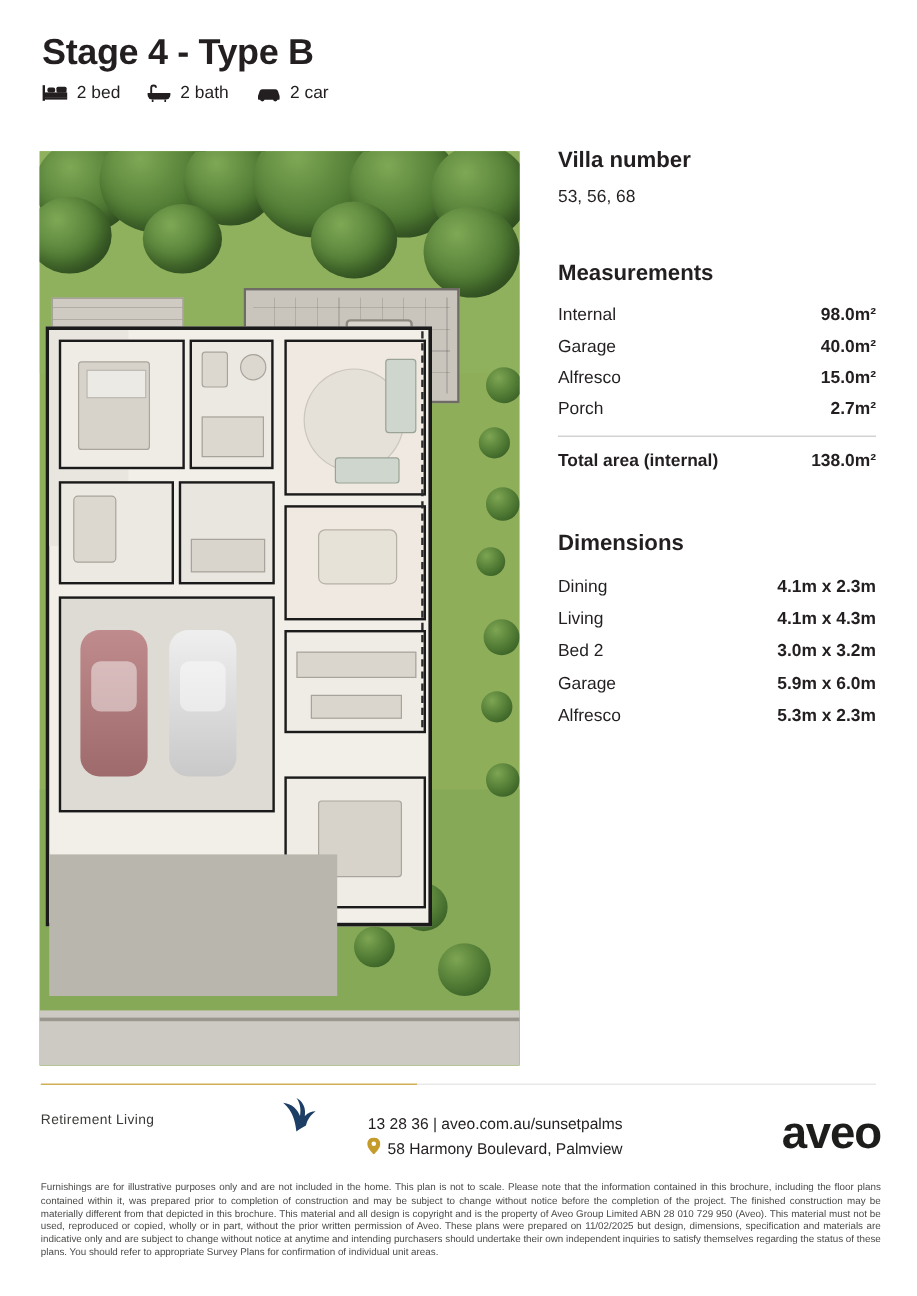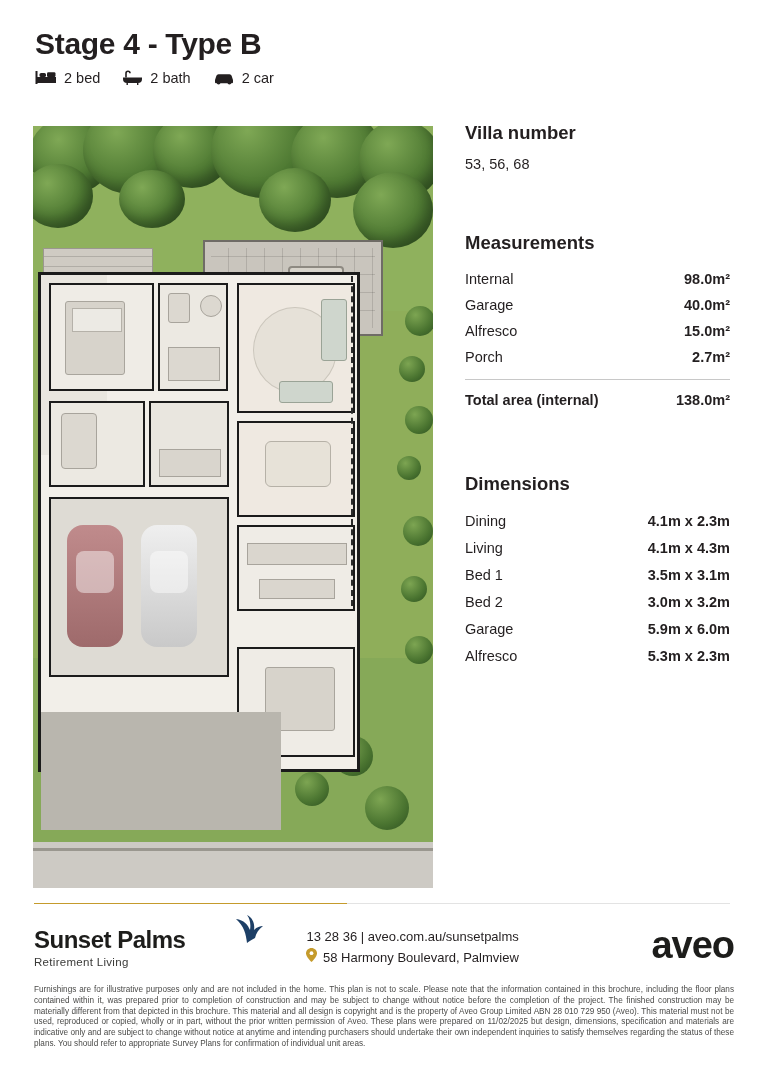--- a/index.html
+++ b/index.html
@@ -117,21 +117,21 @@
   }
   .shrub {
     position:absolute; border-radius:50%;
     background: radial-gradient(circle at 35% 30%, #7da552 0%, #4a7430 60%, #2d5020 100%);
   }
 
   
   .info { position:absolute; left:465px; top:122px; width:265px; }
   .sec-title { font-size:18.5px; font-weight:bold; margin:0 0 12px 0; color:#231f20;}
   .villa-nums { font-size:14.5px; color:#231f20; margin:0; }
-  .block { margin-top:60px; }
+  .block { margin-top:44px; }
   .row { display:flex; justify-content:space-between; align-items:flex-start; font-size:14.5px; padding:5px 0; }
   .row .lbl { color:#231f20; }
   .row .val { font-weight:bold; color:#231f20; }
   .hr { border-top:1px solid #c8c8c8; margin:9px 0 4px 0; }
   .row.total { padding-top:8px;gap:27px; }
   .row.total .lbl { font-weight:bold; }
   .dim-row { display:flex; justify-content:space-between; font-size:14.5px; padding:5.5px 0; }
   .dim-row .val { font-weight:bold; }
 
   
@@ -318,44 +318,39 @@
 
       <div class="dim-row">
         <span class="lbl">Dining</span>
         <span class="val">4.1m x 2.3m</span>
       </div>
       <div class="dim-row">
         <span class="lbl">Living</span>
         <span class="val">4.1m x 4.3m</span>
       </div>
       <div class="dim-row">
-        <span class="lbl">Bed 1</span>
-        <span class="val">3.5m x 3.1m</span>
-      </div>
-      <div class="dim-row">
         <span class="lbl">Bed 2</span>
         <span class="val">3.0m x 3.2m</span>
       </div>
       <div class="dim-row">
         <span class="lbl">Garage</span>
         <span class="val">5.9m x 6.0m</span>
       </div>
       <div class="dim-row">
         <span class="lbl">Alfresco</span>
         <span class="val">5.3m x 2.3m</span>
       </div>
     </div>
 
   </div>
 
   <div class="footer-rule"></div>
 
   <div class="footer">
     <div class="brand">
-      <div class="name">Sunset Palms</div>
       <div class="tag">Retirement Living</div>
     </div>
 
     <span class="leaf">
       <svg width="34" height="30" viewBox="0 0 34 30">
         <path d="M17 29 C16 20 14 12 6 5 C14 6 18 11 20 16 C21 10 20 5 17 1 C23 4 25 10 24 16 C27 13 30 12 33 12 C29 15 26 19 25 24 C22 26 19 27 17 29 Z" fill="#1d3f66"></path>
       </svg>
     </span>
 
     <div class="contact">

